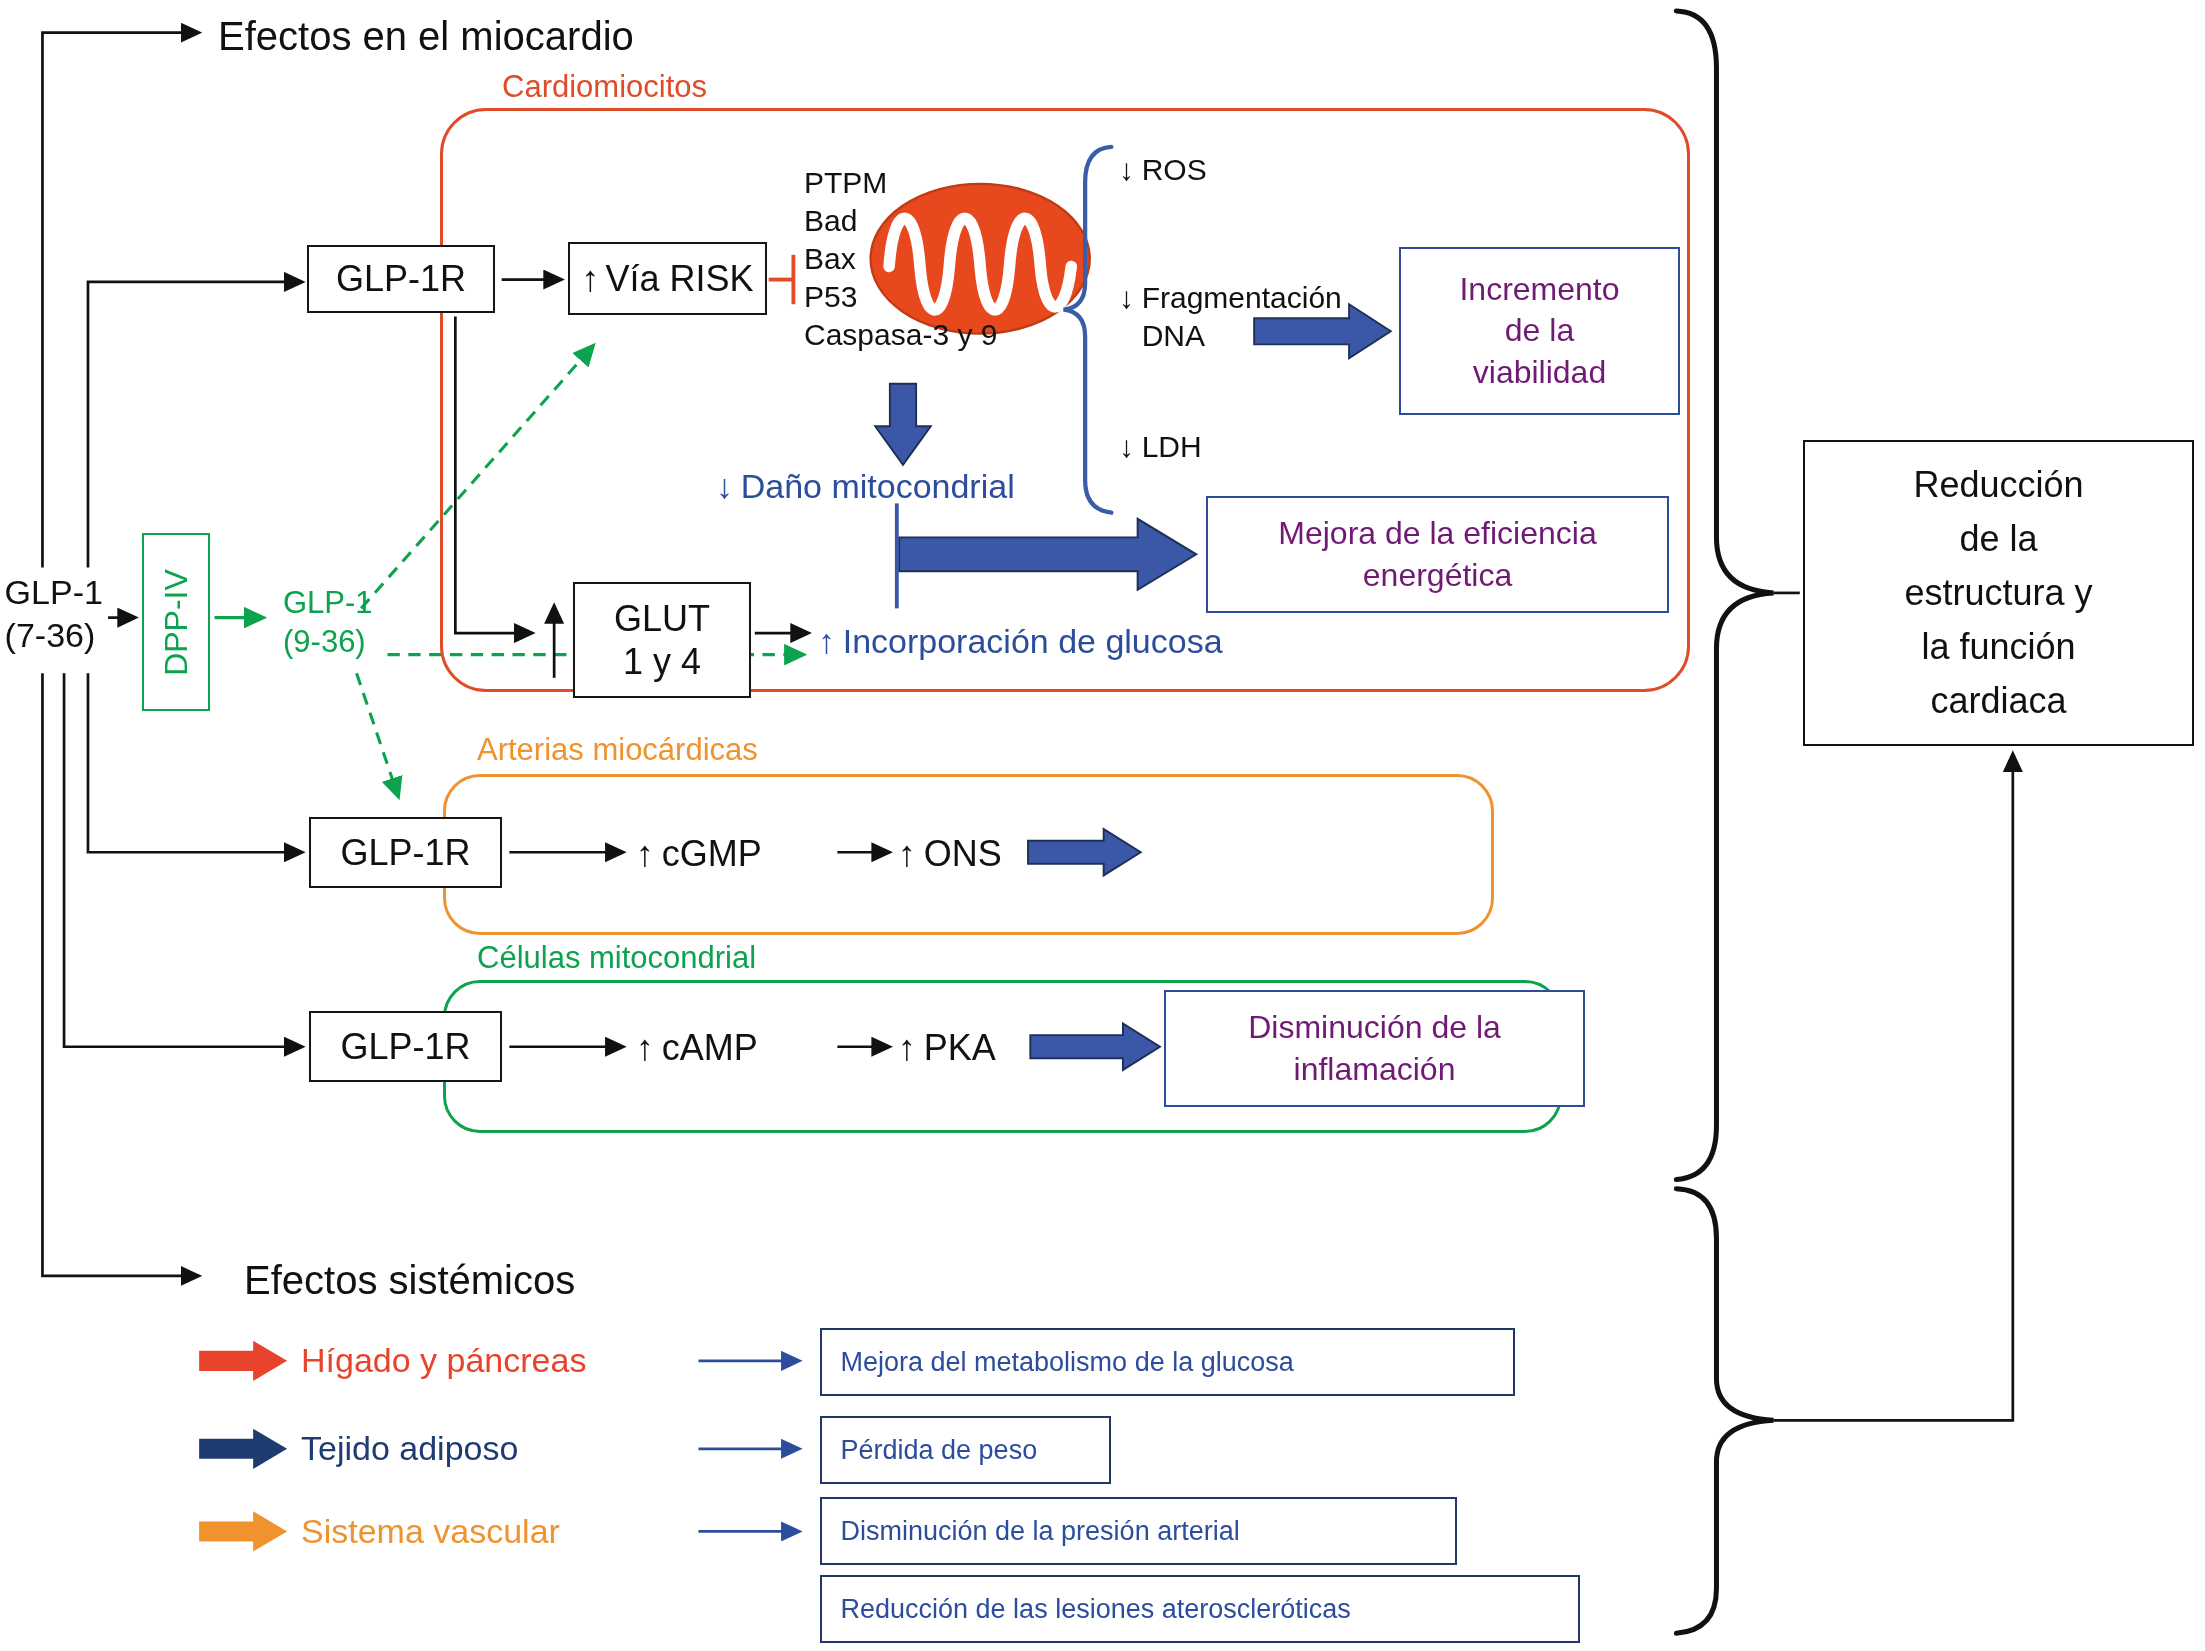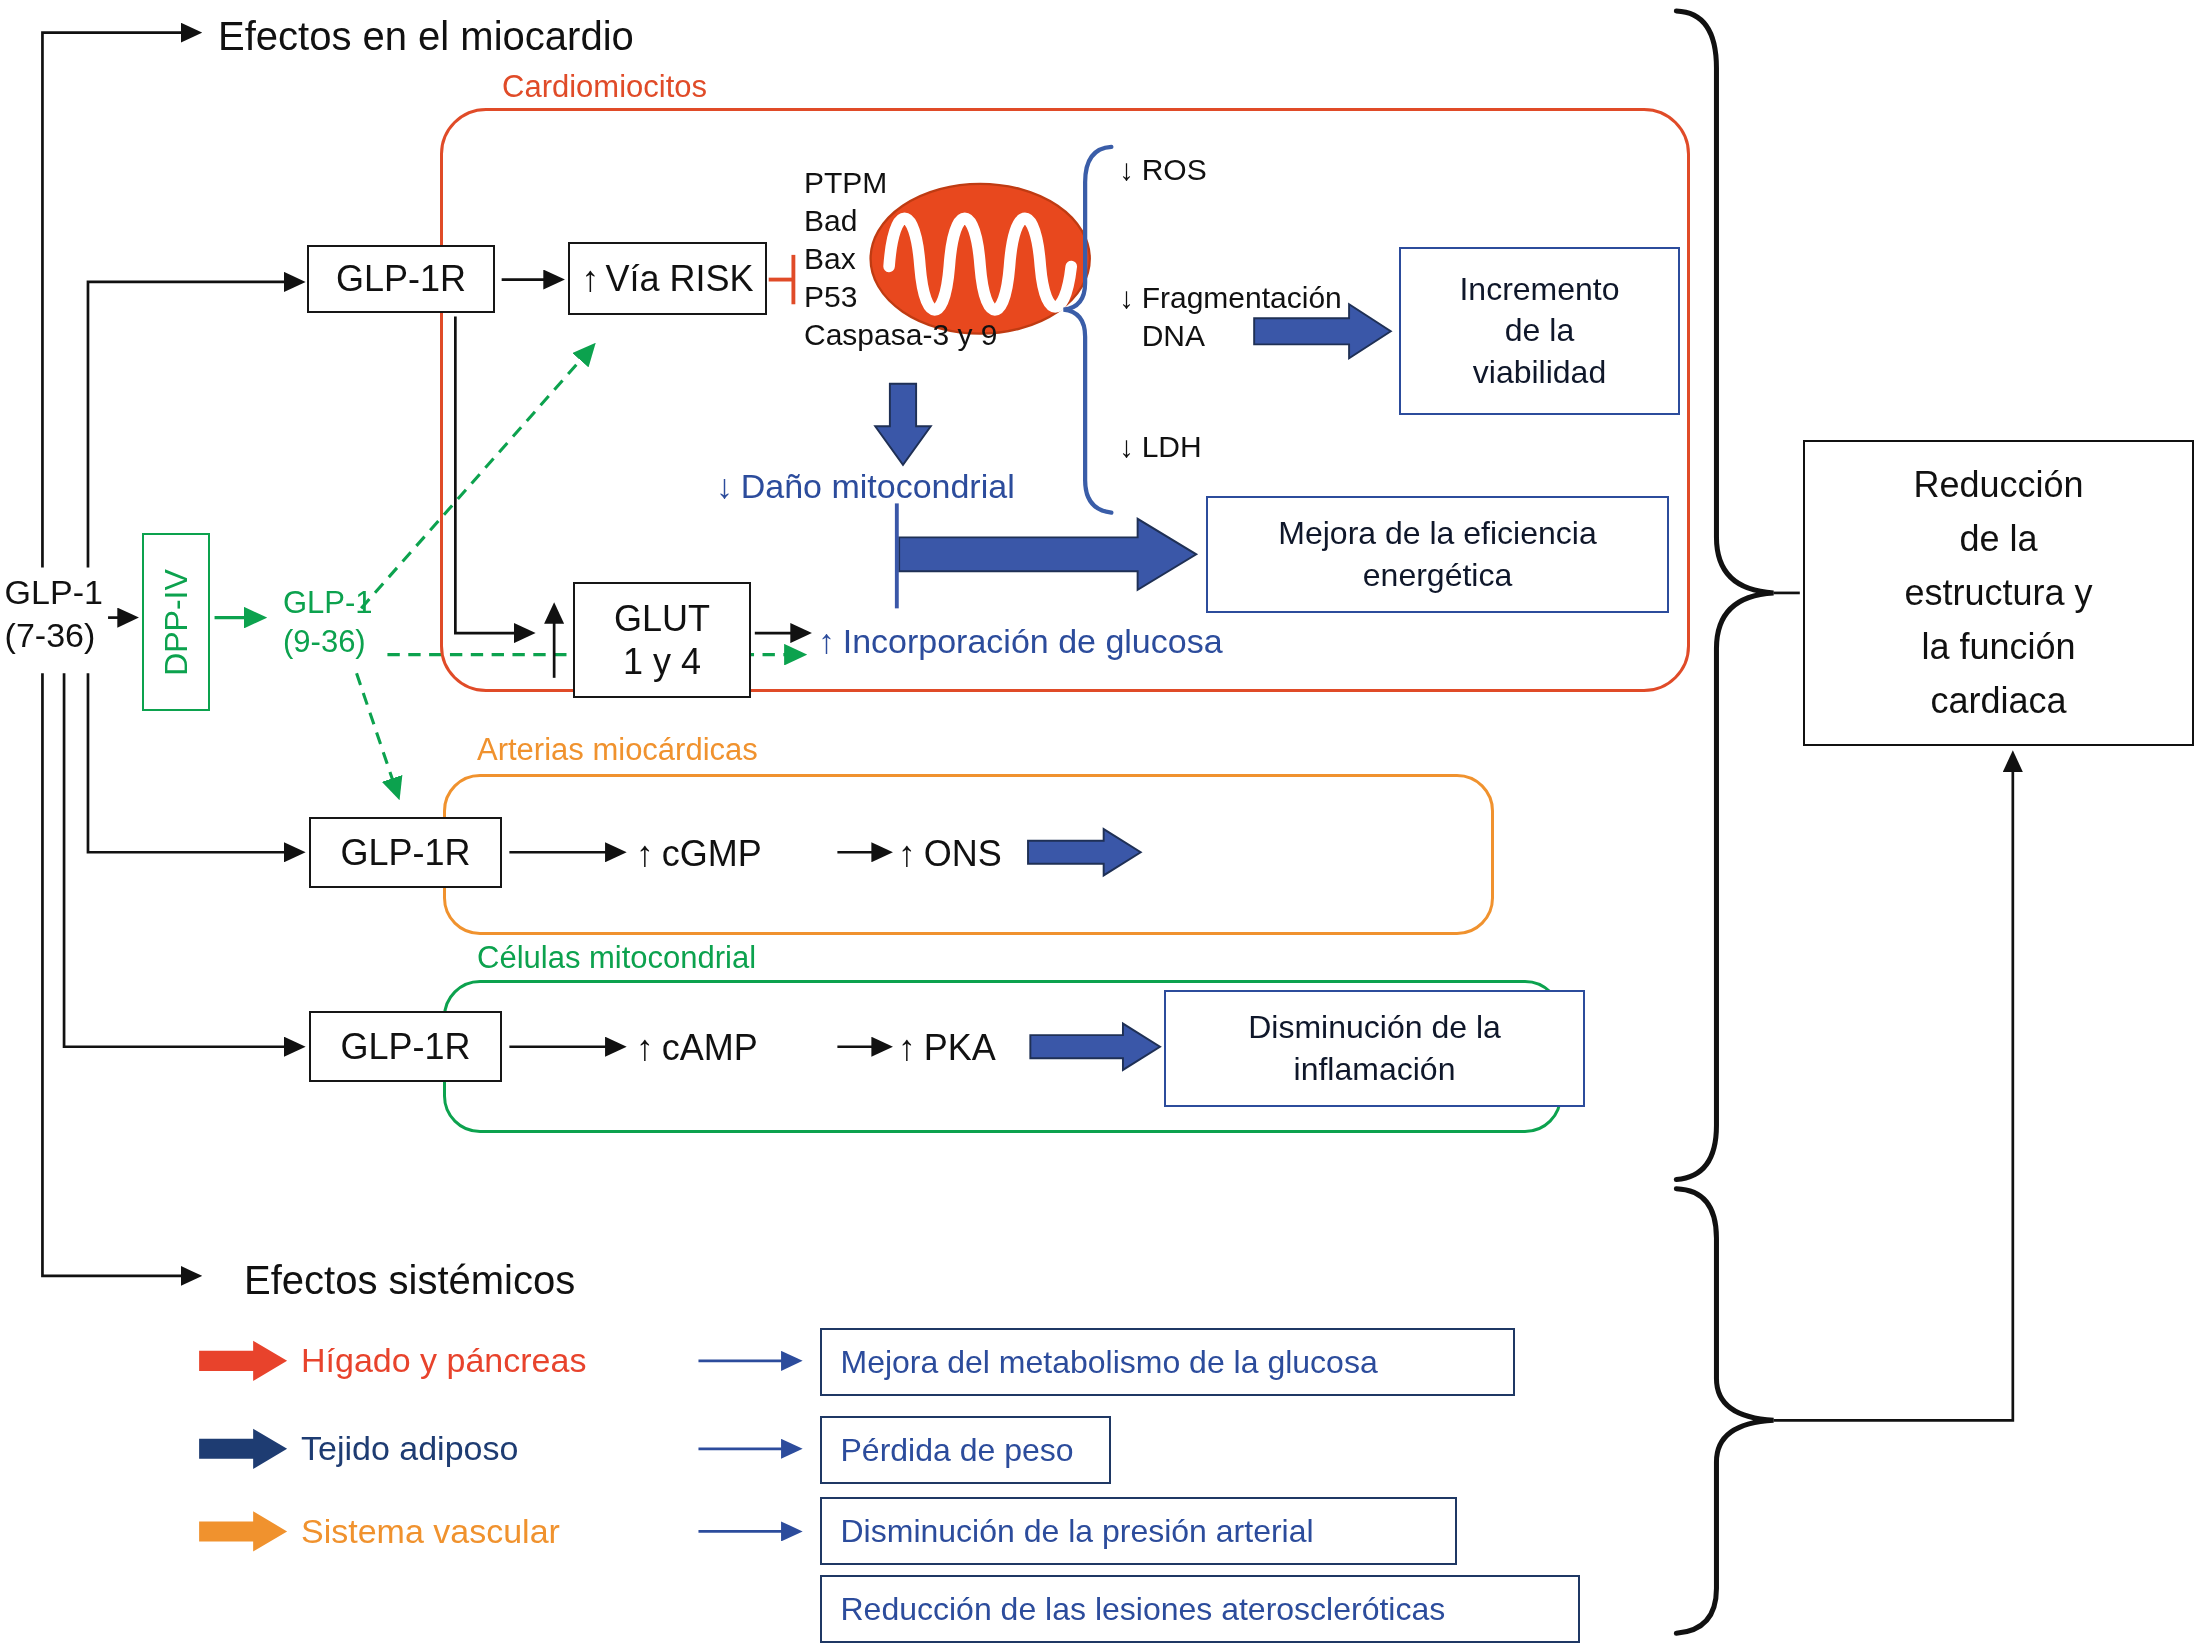--- a/index.html
+++ b/index.html
@@ -16,22 +16,22 @@
   .redfat{fill:#E8432C}
   .navyfat{fill:#1E3C72}
   .orangefat{fill:#F0922E}
   .brace{stroke:#111;stroke-width:6.5;fill:none;stroke-linecap:round}
   .bbrace{stroke:#3A5DA8;stroke-width:5.5;fill:none;stroke-linecap:round}
   .inhib{stroke:#E04B28;stroke-width:5;fill:none}
   .abs{position:absolute;z-index:3}
   .container-box{position:absolute;z-index:2;background:transparent}
   .ctitle{position:absolute;z-index:3;font-size:31px;white-space:nowrap}
   .node{position:absolute;z-index:3;background:#fff;border:2.3px solid #161616;display:flex;align-items:center;justify-content:center;font-size:36px;color:#111;text-align:center;line-height:1.2}
-  .result{position:absolute;z-index:3;background:#fff;border:2.3px solid #2C4C9C;color:#0f172a;display:flex;flex-direction:column;align-items:center;justify-content:center;font-size:32px;line-height:1.3;text-align:center}
-  .sysbox{position:absolute;z-index:3;background:#fff;border:2.3px solid #1F3864;color:#2C4C9C;display:flex;align-items:center;justify-content:flex-start;padding-left:18.5px;font-size:32px;white-space:nowrap}
+  .result{position:absolute;z-index:3;background:#fff;border:2.3px solid #2C4C9C;color:#701a75;display:flex;flex-direction:column;align-items:center;justify-content:center;font-size:32px;line-height:1.3;text-align:center}
+  .sysbox{position:absolute;z-index:3;background:#fff;border:2.3px solid #1F3864;color:#2C4C9C;display:flex;align-items:center;justify-content:flex-start;padding-left:18.5px;font-size:27px;white-space:nowrap}
   .lbl{position:absolute;z-index:3;font-size:34px;white-space:nowrap;line-height:1.25}
   .row{position:absolute;z-index:3;display:flex;gap:7.7px;align-items:flex-start;font-size:30px;line-height:1.25}
   .glyph{font-weight:bold}
   .bluetxt{color:#2C4C9C}
   .big{font-size:40px}
 </style>
 </head>
 <body>
 
 <div class="canvas">

